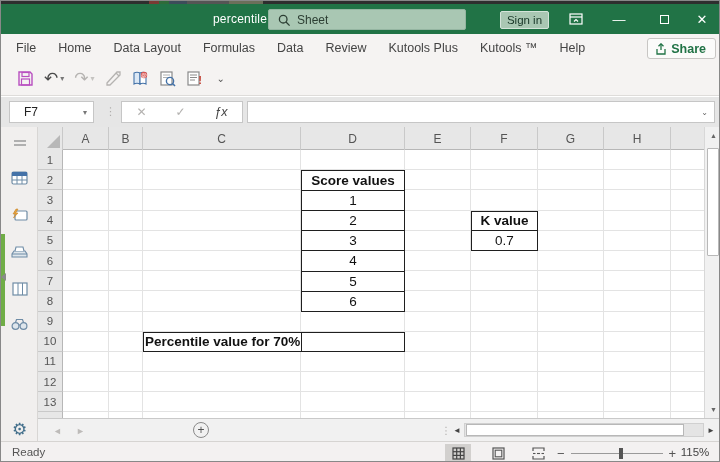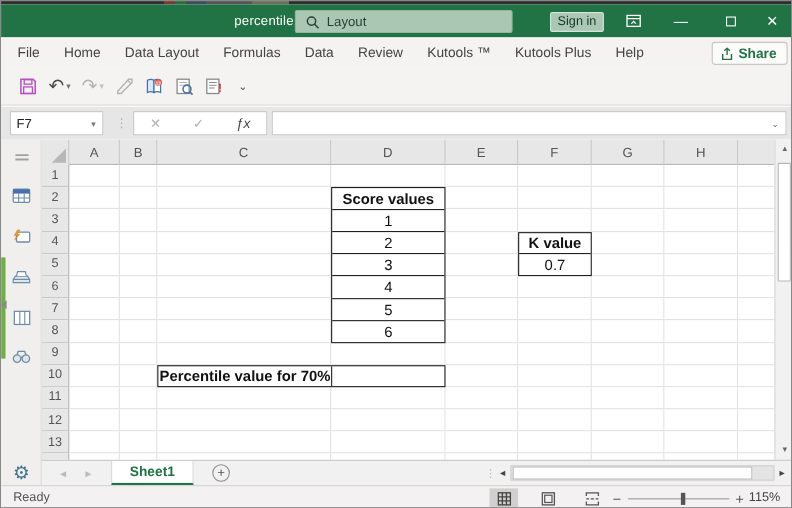--- a/index.html
+++ b/index.html
@@ -33,21 +33,21 @@
   
   .qat-row { position:absolute; left:0; top:61px; width:720px; height:34px; background:#f5f3f2; border-bottom:1px solid #dedcda; display:flex; align-items:center; gap:2px; padding-left:12px; }
   .qat-btn { height:26px; display:flex; align-items:center; justify-content:center; padding:0 4px; color:#555; }
   .qat-caret { font-size:8px; color:#777; margin-left:2px; }
   .undo-glyph { font-size:17px; color:#4a4a4a; }
   .redo-glyph { font-size:17px; color:#b5b3b1; }
   .qat-overflow { font-size:10px; color:#555; margin-left:4px; }
 
   
   .formula-row { position:absolute; left:0; top:96px; width:720px; height:30px; background:#e6e6e6; }
-  .name-box { position:absolute; left:8px; top:4px; width:85px; height:22px; background:#fff; border:1px solid #c6c6c6; display:flex; align-items:center; padding-left:5px; font-size:12px; color:#222; }
+  .name-box { position:absolute; left:8px; top:4px; width:85px; height:22px; background:#fff; border:1px solid #c6c6c6; display:flex; align-items:center; padding-left:14px; font-size:12px; color:#222; }
   .name-box .arrow { position:absolute; right:6px; font-size:8px; color:#777; }
   .fb-dots { position:absolute; left:104px; top:8px; color:#b0aeac; font-size:11px; letter-spacing:0; }
   .fb-btns { position:absolute; left:120px; top:4px; width:122px; height:22px; background:#fff; border:1px solid #c6c6c6; display:flex; align-items:center; justify-content:space-around; }
   .fb-x,.fb-check { color:#b3b1af; font-size:12px; }
   .fb-fx { color:#444; font-size:12.5px; font-style:italic; }
   .fb-input { position:absolute; left:246px; top:4px; width:468px; height:22px; background:#fff; border:1px solid #c6c6c6; display:flex; align-items:center; padding:0 8px; }
   .fb-expand { position:absolute; right:6px; font-size:8px; color:#666; }
 
   
   .side-pane { position:absolute; left:0; top:126px; width:37px; height:314px; background:#f1efee; border-right:1px solid #d8d6d4; }
@@ -114,21 +114,21 @@
 <div id="app">
   <div class="top-strip"></div>
 
   <div class="title-bar">
     <div class="tb-title">percentile  -  Excel</div>
     <div class="tb-search">
       <svg width="13" height="13" viewBox="0 0 13 13">
           <circle cx="5.2" cy="5.2" r="3.8" fill="none" stroke="#2c3e33" stroke-width="1.3"></circle>
           <line x1="8" y1="8" x2="11.6" y2="11.6" stroke="#2c3e33" stroke-width="1.3"></line>
         </svg>
-      <span>Layout</span>
+      <span>Sheet</span>
     </div>
     <div class="tb-signin">Sign in</div>
     <div class="tb-btn tb-ribbonopts">
       <svg width="14" height="12" viewBox="0 0 14 12">
           <rect x="1" y="1" width="12" height="10" fill="none" stroke="#fff" stroke-width="1.2"></rect>
           <line x1="1" y1="4" x2="13" y2="4" stroke="#fff" stroke-width="1.2"></line>
           <path d="M5 8.5 L7 6.5 L9 8.5" fill="none" stroke="#fff" stroke-width="1.2"></path>
         </svg>
     </div>
     <div class="tb-btn tb-min">—</div>
@@ -139,22 +139,22 @@
   </div>
 
   <div class="ribbon-row">
     <div style="display:flex;height:28px;">
         <div class="rtab">File</div>
         <div class="rtab">Home</div>
         <div class="rtab">Data Layout</div>
         <div class="rtab">Formulas</div>
         <div class="rtab">Data</div>
         <div class="rtab">Review</div>
+        <div class="rtab">Kutools Plus</div>
         <div class="rtab">Kutools ™</div>
-        <div class="rtab">Kutools Plus</div>
         <div class="rtab">Help</div>
       </div>
     <div class="share-btn">
       <svg width="12" height="12" viewBox="0 0 12 12">
           <path d="M6 1 L6 7" stroke="#217346" stroke-width="1.3" fill="none"></path>
           <path d="M3.5 3.2 L6 0.8 L8.5 3.2" stroke="#217346" stroke-width="1.3" fill="none"></path>
           <path d="M2 6 L2 11 L10 11 L10 6" stroke="#217346" stroke-width="1.3" fill="none"></path>
         </svg>
       <span>Share</span>
     </div>
@@ -488,21 +488,20 @@
       <div class="v-thumb"></div>
       <div class="v-arrow down">▼</div>
     </div>
   </div>
 
   <div class="tab-row">
     <div class="tab-nav">
       <span>◄</span>
       <span>►</span>
     </div>
-    <div class="sheet-tab">Sheet1</div>
     <div class="add-sheet">+</div>
     <div class="h-dots">⋮</div>
     <div class="h-scroll">
       <div class="h-arrow">◄</div>
       <div class="h-track">
           <div class="h-thumb"></div>
         </div>
       <div class="h-arrow">►</div>
     </div>
   </div>

